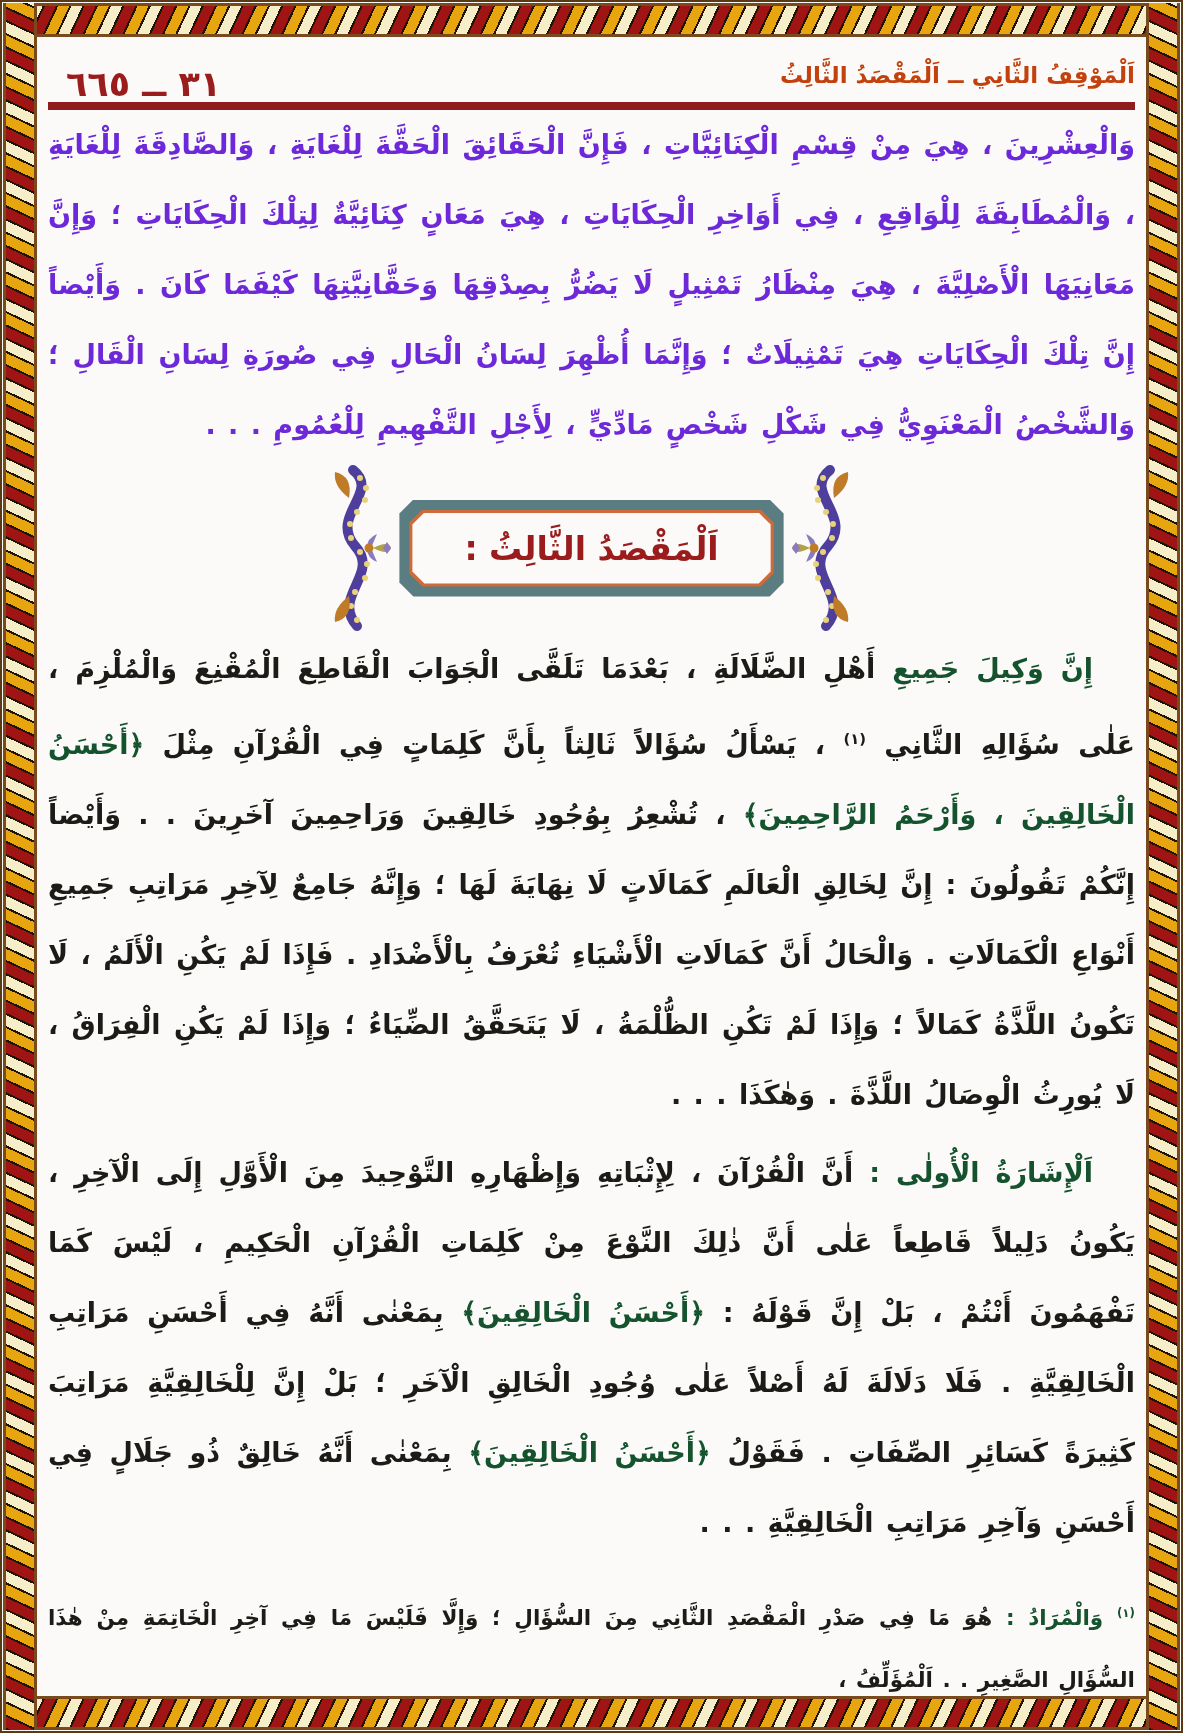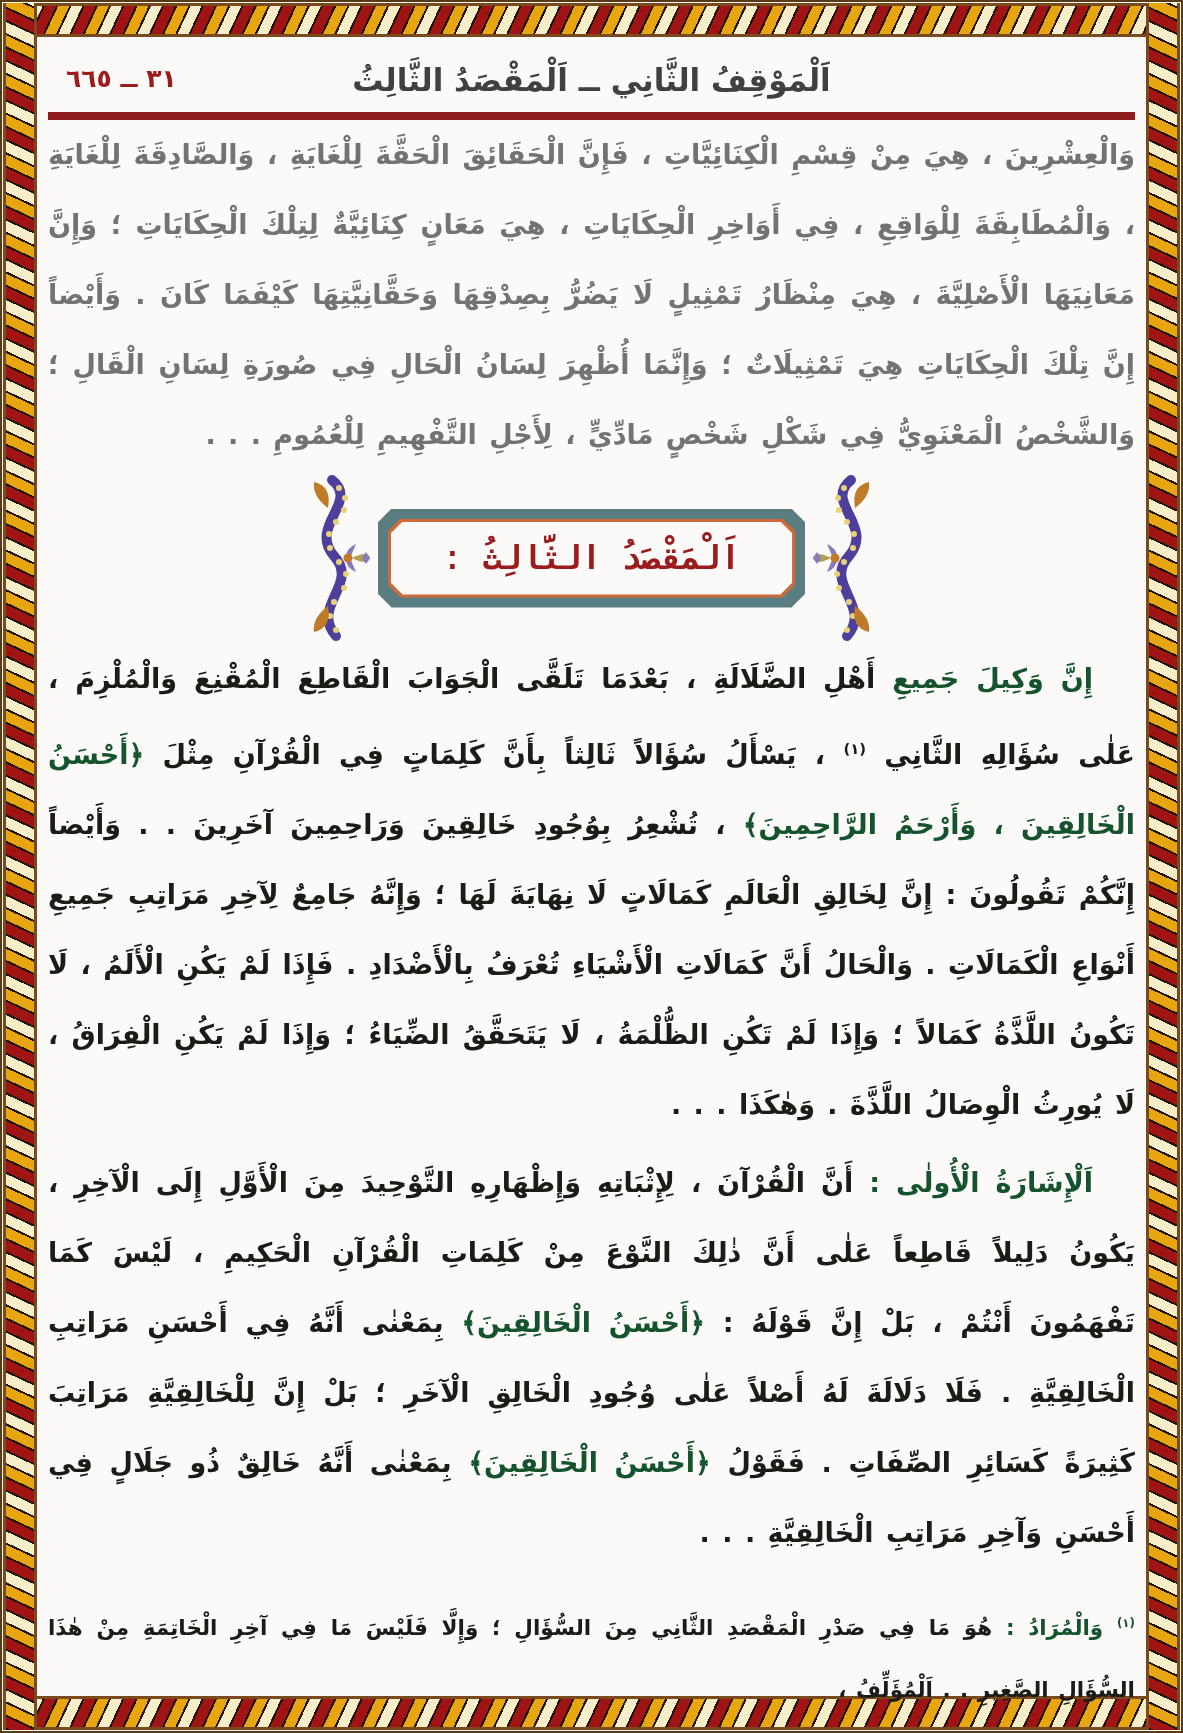--- a/index.html
+++ b/index.html
@@ -22,34 +22,34 @@
     border-left:3px solid #7a4a1f; border-right:3px solid #7a4a1f;}
   .b-top{top:3px;} .b-bottom{bottom:3px;} .b-left{left:3px;} .b-right{right:3px;}
   .page::before{content:""; position:absolute; inset:0; border:2px solid #5a3a14; pointer-events:none;}
 
   
   .content{
     position:absolute; inset:44px 48px; display:flex; flex-direction:column;
     color:#1c1b18; font-weight:bold;
   }
   .hdr{position:relative; margin-top:18px; height:52px;}
-  .hdr .title{ text-align:center; font-size:31px; color:#404040; }
-  .hdr .pageno{ position:absolute; left:18px; top:2px; font-size:25px; color:#9a1c1c; }
+  .hdr .title{ font-size:23px; color:#c2410c; }
+  .hdr .pageno{ position:absolute; left:18px; top:2px; font-size:35px; color:#9a1c1c; }
   .hdr-rule{ margin-top:14px; height:4px; border-top:6px solid #8f1d1d; border-bottom:2px solid #8f1d1d; }
 
   p.body{ margin:0; font-size:27px; line-height:70px; text-align:justify; word-spacing:3px; }
-  .p1{ margin-top:16px; color:#737373; }
+  .p1{ margin-top:16px; color:#6d28d9; }
   .indent{ text-indent:42px; }
   .red{ color:#14532d; }
   sup.ref{ font-size:0.55em; vertical-align:super; }
 
   
   .orn-row{ margin:4px auto 2px; display:flex; align-items:center; justify-content:center; gap:6px; height:168px; }
   .hbox-o{ background:#5a7d82; padding:10px;
-    clip-path:polygon(14px 0,calc(100% - 14px) 0,100% 14px,100% calc(100% - 14px),calc(100% - 14px) 100%,14px 100%,0 calc(100% - 14px),0 14px);font-family:Liberation Mono, monospace;}
+    clip-path:polygon(14px 0,calc(100% - 14px) 0,100% 14px,100% calc(100% - 14px),calc(100% - 14px) 100%,14px 100%,0 calc(100% - 14px),0 14px);}
   .hbox-m{ background:#cf6b3a; padding:3px;
     clip-path:polygon(13px 0,calc(100% - 13px) 0,100% 13px,100% calc(100% - 13px),calc(100% - 13px) 100%,13px 100%,0 calc(100% - 13px),0 13px);}
   .hbox-i{ background:#fbfaf8; padding:16px 52px;
     clip-path:polygon(12px 0,calc(100% - 12px) 0,100% 12px,100% calc(100% - 12px),calc(100% - 12px) 100%,12px 100%,0 calc(100% - 12px),0 12px);}
   .hbox-i .t{ font-size:33px; color:#9a1c1c; white-space:nowrap; }
   .flip{ transform:scaleX(-1); }
 
   
   .fn-sep{ margin-top:16px; width:42%; height:3px; background:#1c1b18; }
   p.fnote{ margin:8px 0 0; font-size:21.5px; line-height:62px; text-align:justify; word-spacing:2px; }

